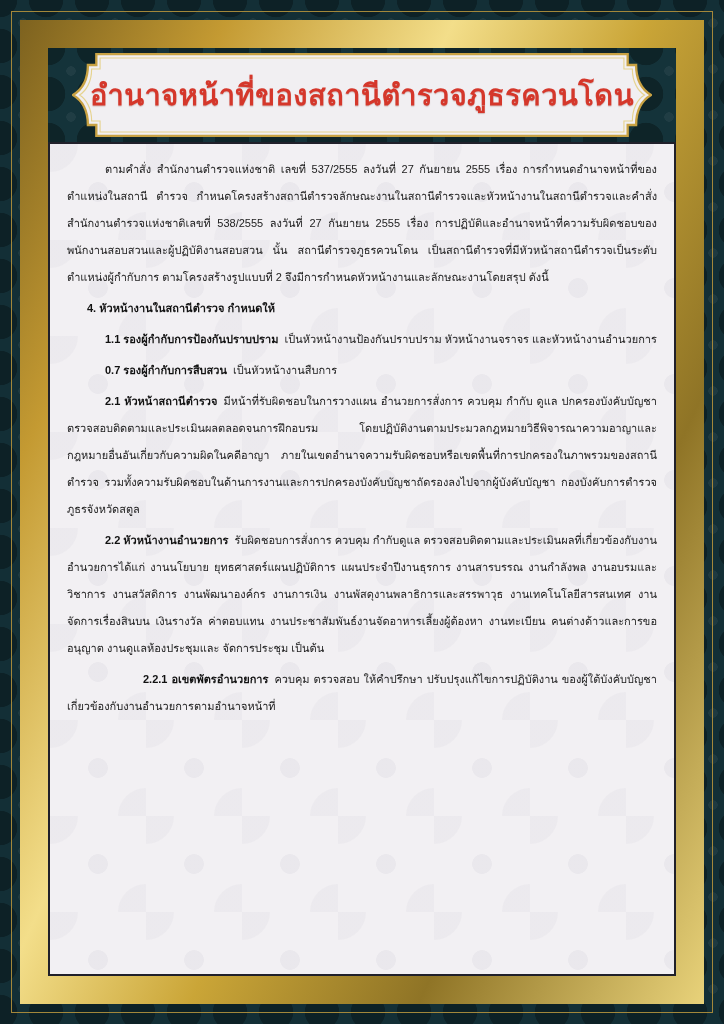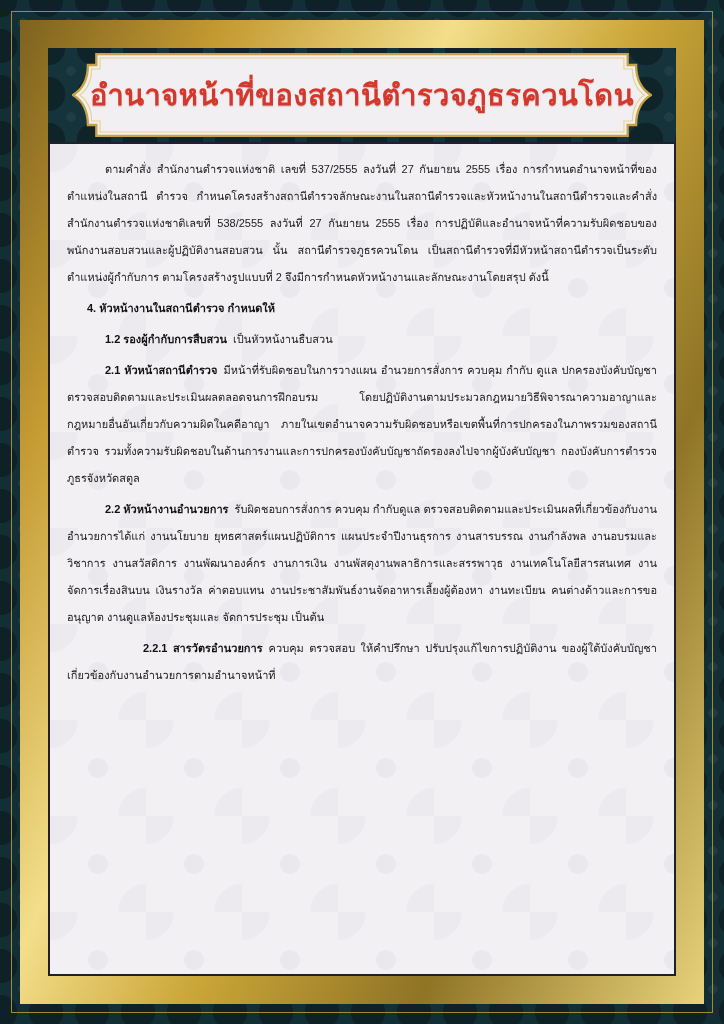--- a/index.html
+++ b/index.html
@@ -92,28 +92,29 @@
           <path d="M30,5 H590 V16 H599 C599,29 605,38 612,42 C605,46 599,55 599,68 H590 V79 H30 V68 H21 C21,55 15,46 8,42 C15,38 21,29 21,16 H30 Z" fill="none" stroke="#e6d38e" stroke-width="1.2"></path>
         </svg>
         <div class="banner-title">อำนาจหน้าที่ของสถานีตำรวจภูธรควนโดน</div>
       </div>
 
       <div class="content-panel">
         <p class="para ind-a"><span class="seg-text">ตามคำสั่ง สำนักงานตำรวจแห่งชาติ เลขที่ 537/2555 ลงวันที่ 27 กันยายน 2555 เรื่อง การกำหนดอำนาจหน้าที่ของตำแหน่งในสถานี ตำรวจ กำหนดโครงสร้างสถานีตำรวจลักษณะงานในสถานีตำรวจและหัวหน้างานในสถานีตำรวจและคำสั่งสำนักงานตำรวจแห่งชาติเลขที่ 538/2555 ลงวันที่ 27 กันยายน 2555 เรื่อง การปฏิบัติและอำนาจหน้าที่ความรับผิดชอบของพนักงานสอบสวนและผู้ปฏิบัติงานสอบสวน นั้น สถานีตำรวจภูธรควนโดน เป็นสถานีตำรวจที่มีหัวหน้าสถานีตำรวจเป็นระดับตำแหน่งผู้กำกับการ ตามโครงสร้างรูปแบบที่ 2  จึงมีการกำหนดหัวหน้างานและลักษณะงานโดยสรุป ดังนี้</span></p>
 
         <p class="para ind-b"><span class="seg-bold">4. หัวหน้างานในสถานีตำรวจ กำหนดให้</span><span class="seg-text"></span></p>
 
+        <p class="para ind-c"><span class="seg-bold">1.1 รองผู้กำกับการป้องกันปราบปราม</span><span class="seg-text">เป็นหัวหน้างานป้องกันปราบปราม หัวหน้างานจราจร และหัวหน้างานอำนวยการ</span></p>
 
-        <p class="para ind-c"><span class="seg-bold">1.2 รองผู้กำกับการสืบสวน</span><span class="seg-text">เป็นหัวหน้งานธืบสวน</span></p>
+        <p class="para ind-c"><span class="seg-bold">0.7 รองผู้กำกับการสืบสวน</span><span class="seg-text">เป็นหัวหน้างานสืบการ</span></p>
 
 
 
         <p class="para ind-c"><span class="seg-bold">2.1 หัวหน้าสถานีตำรวจ</span><span class="seg-text">มีหน้าที่รับผิดชอบในการวางแผน อำนวยการสั่งการ ควบคุม กำกับ ดูแล ปกครองบังคับบัญชา ตรวจสอบติดตามและประเมินผลตลอดจนการฝึกอบรม โดยปฏิบัติงานตามประมวลกฎหมายวิธีพิจารณาความอาญาและกฎหมายอื่นอันเกี่ยวกับความผิดในคดีอาญา ภายในเขตอำนาจความรับผิดชอบหรือเขตพื้นที่การปกครองในภาพรวมของสถานีตำรวจ รวมทั้งความรับผิดชอบในด้านการงานและการปกครองบังคับบัญชาถัดรองลงไปจากผู้บังคับบัญชา กองบังคับการตำรวจภูธรจังหวัดสตูล</span></p>
 
         <p class="para ind-c"><span class="seg-bold">2.2 หัวหน้างานอำนวยการ</span><span class="seg-text">รับผิดชอบการสั่งการ ควบคุม กำกับดูแล ตรวจสอบติดตามและประเมินผลที่เกี่ยวข้องกับงานอำนวยการได้แก่ งานนโยบาย ยุทธศาสตร์แผนปฏิบัติการ แผนประจำปีงานธุรการ งานสารบรรณ งานกำลังพล งานอบรมและ วิชาการ งานสวัสดิการ งานพัฒนาองค์กร งานการเงิน งานพัสดุงานพลาธิการและสรรพาวุธ งานเทคโนโลยีสารสนเทศ งานจัดการเรื่องสินบน เงินรางวัล ค่าตอบแทน งานประชาสัมพันธ์งานจัดอาหารเลี้ยงผู้ต้องหา งานทะเบียน คนต่างด้าวและการขออนุญาต งานดูแลห้องประชุมและ จัดการประชุม เป็นต้น</span></p>
 
-        <p class="para ind-d"><span class="seg-bold">2.2.1 สารวัตรอำนวยการ</span><span class="seg-text">ควบคุม ตรวจสอบ ให้คำปรึกษา ปรับปรุงแก้ไขการปฏิบัติงาน ของผู้ใต้บังคับบัญชาเกี่ยวข้องกับงานอำนวยการตามอำนาจหน้าที่</span></p>
+        <p class="para ind-d"><span class="seg-bold">2.2.1 อเขตพัตรอำนวยการ</span><span class="seg-text">ควบคุม ตรวจสอบ ให้คำปรึกษา ปรับปรุงแก้ไขการปฏิบัติงาน ของผู้ใต้บังคับบัญชาเกี่ยวข้องกับงานอำนวยการตามอำนาจหน้าที่</span></p>
 
       </div>
 
     </div>
   </div>
 </div>
 
 </body></html>

